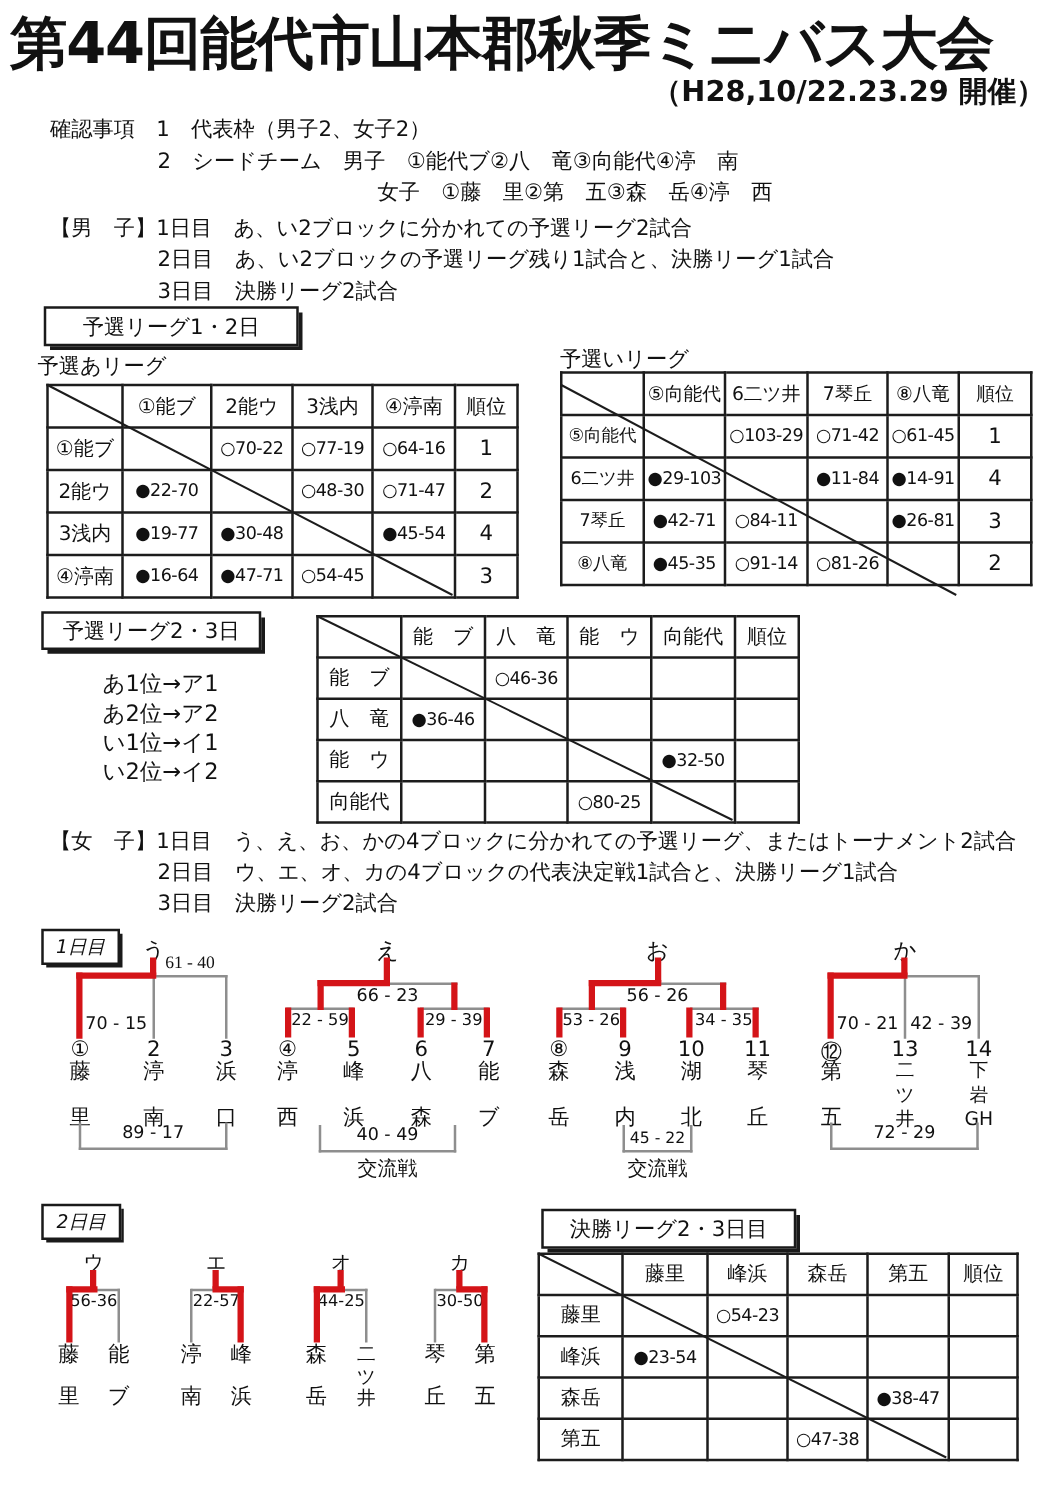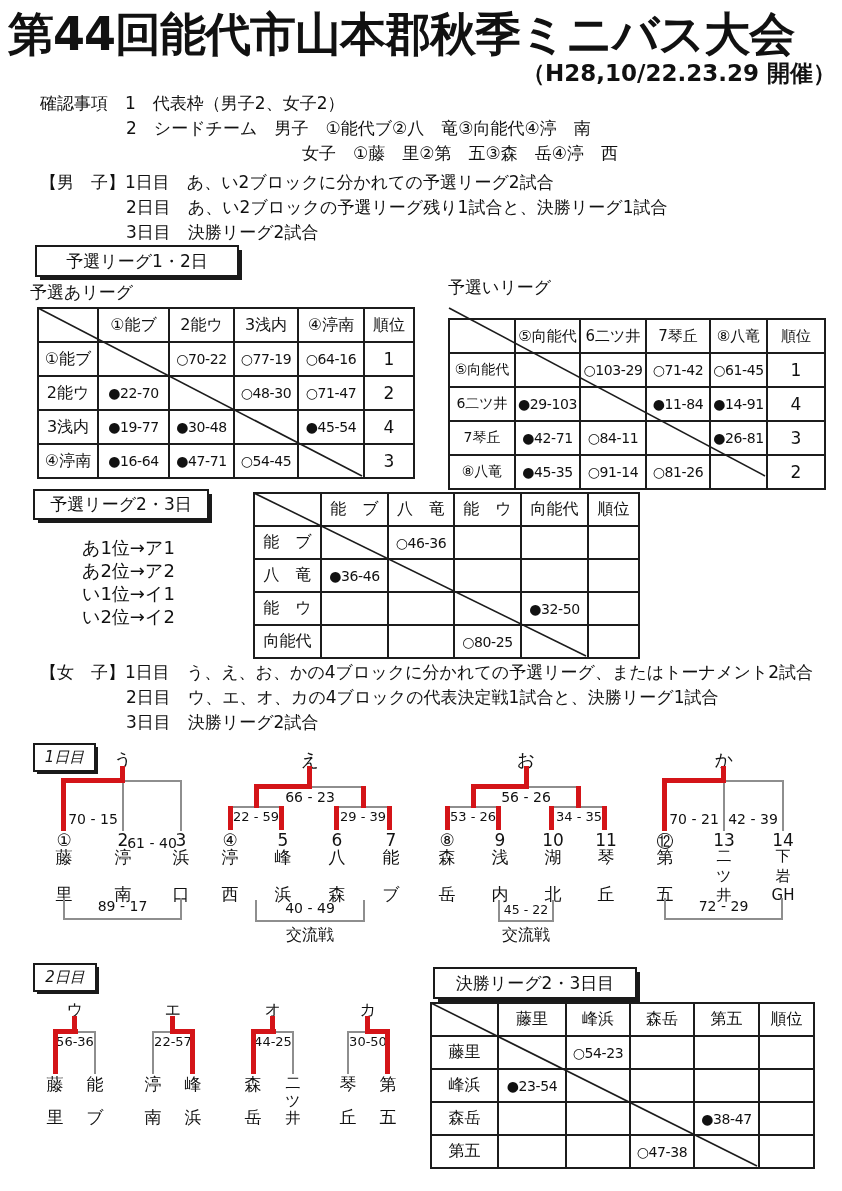--- a/index.html
+++ b/index.html
@@ -104,21 +104,21 @@
       <td class="rowhead">④渟南</td>
       <td class="scell">●16-64</td>
       <td class="scell">●47-71</td>
       <td class="scell">○54-45</td>
       <td class="scell"></td>
       <td class="rank">3</td>
     </tr>
   </tbody>
     </table>
 
-  <table class="grid" style="left:448px;top:318px;">
+  <table class="grid" style="left:448px;top:297px;">
     <colgroup>
         <col style="width:66px">
         <col style="width:65px">
         <col style="width:66px">
         <col style="width:64px">
         <col style="width:57px">
         <col style="width:58px">
       </colgroup>
     <tbody>
         <tr style="height:34px">
@@ -234,21 +234,21 @@
   </div>
 
   <div class="blabel" style="left:103px;top:748px;width:40px;">う</div>
   <div class="vred" style="left:120px;top:766px;height:14px;"></div>
   <div class="hred" style="left:61px;top:778px;width:64px;"></div>
   <div class="hgray" style="left:123px;top:780px;width:59px;"></div>
   <div class="vred" style="left:61px;top:778px;height:53px;"></div>
   <div class="vgray" style="left:122px;top:780px;height:51px;"></div>
   <div class="vgray" style="left:180px;top:780px;height:51px;"></div>
   <div class="bt" style="left:64px;top:811px;width:58px;">70 - 15</div>
-  <div class="bt" style="left:123px;top:835px;width:58px;">61 - 40</div>
+  <div class="bt" style="left:123px;top:763px;width:58px;font-family:Liberation Serif, serif;">61 - 40</div>
   <div class="bnum" style="left:49px;top:830px;width:30px;">①</div>
   <div class="bnum" style="left:108px;top:830px;width:30px;">2</div>
   <div class="bnum" style="left:166px;top:830px;width:30px;">3</div>
   <div class="vname" style="left:51px;top:849px;width:26px;height:54px;">
     <span>藤</span>
       <span>里</span>
   </div>
   <div class="vname" style="left:110px;top:849px;width:26px;height:54px;">
     <span>渟</span>
       <span>南</span>

